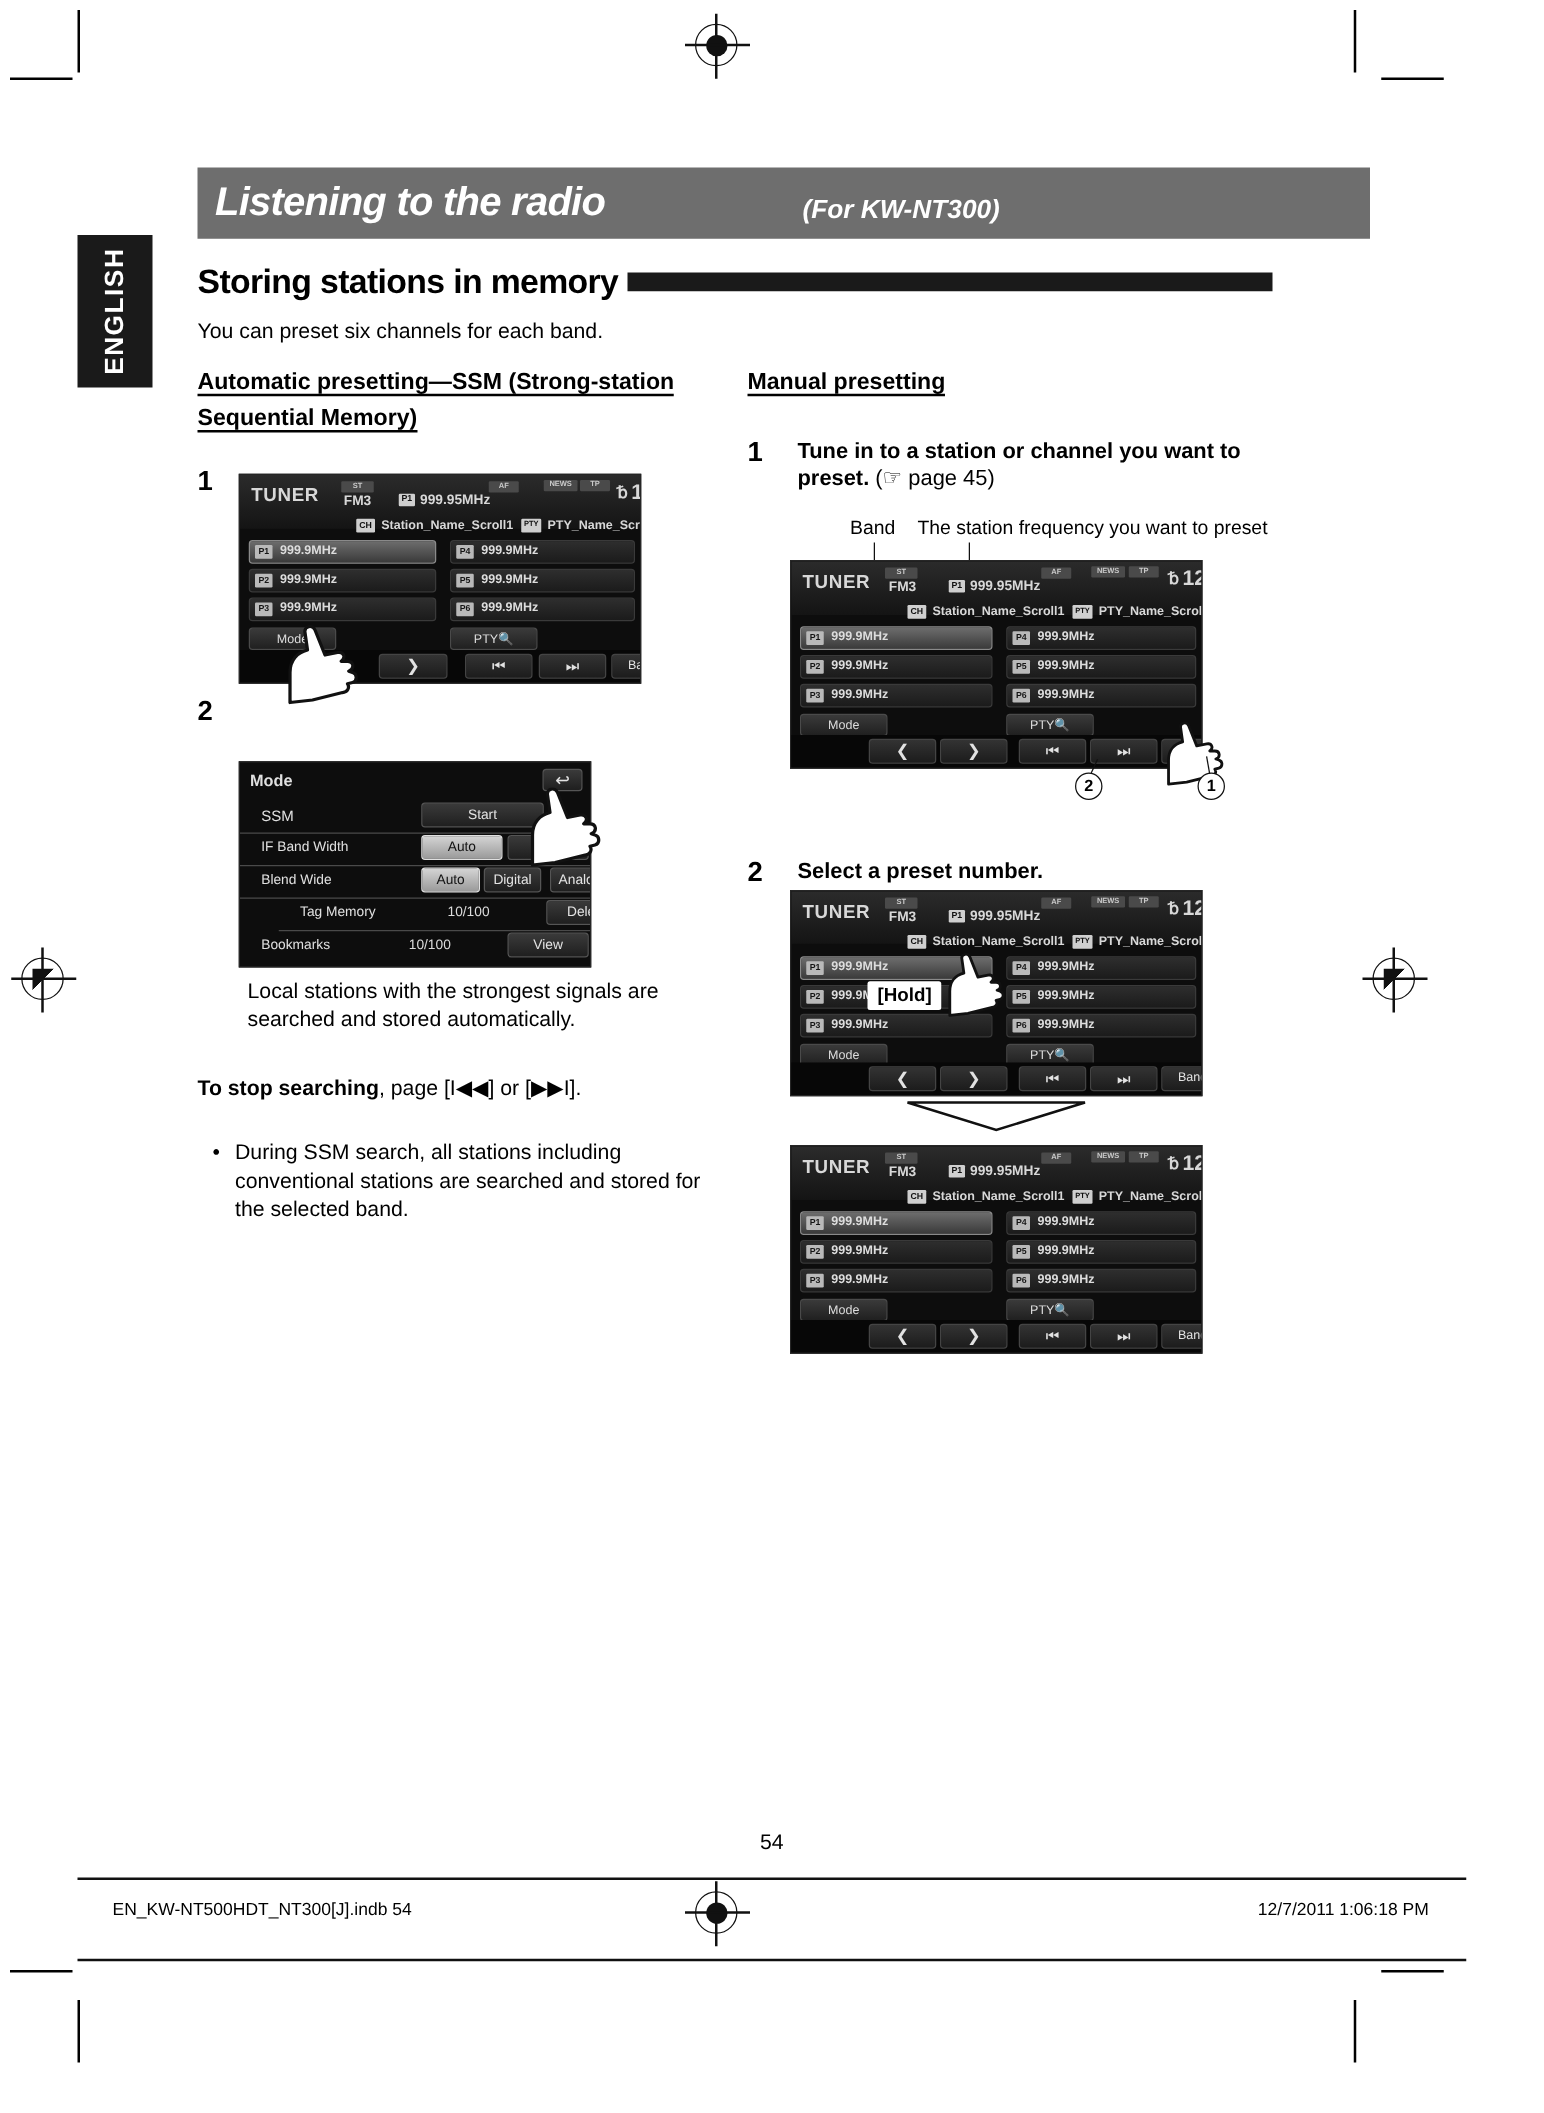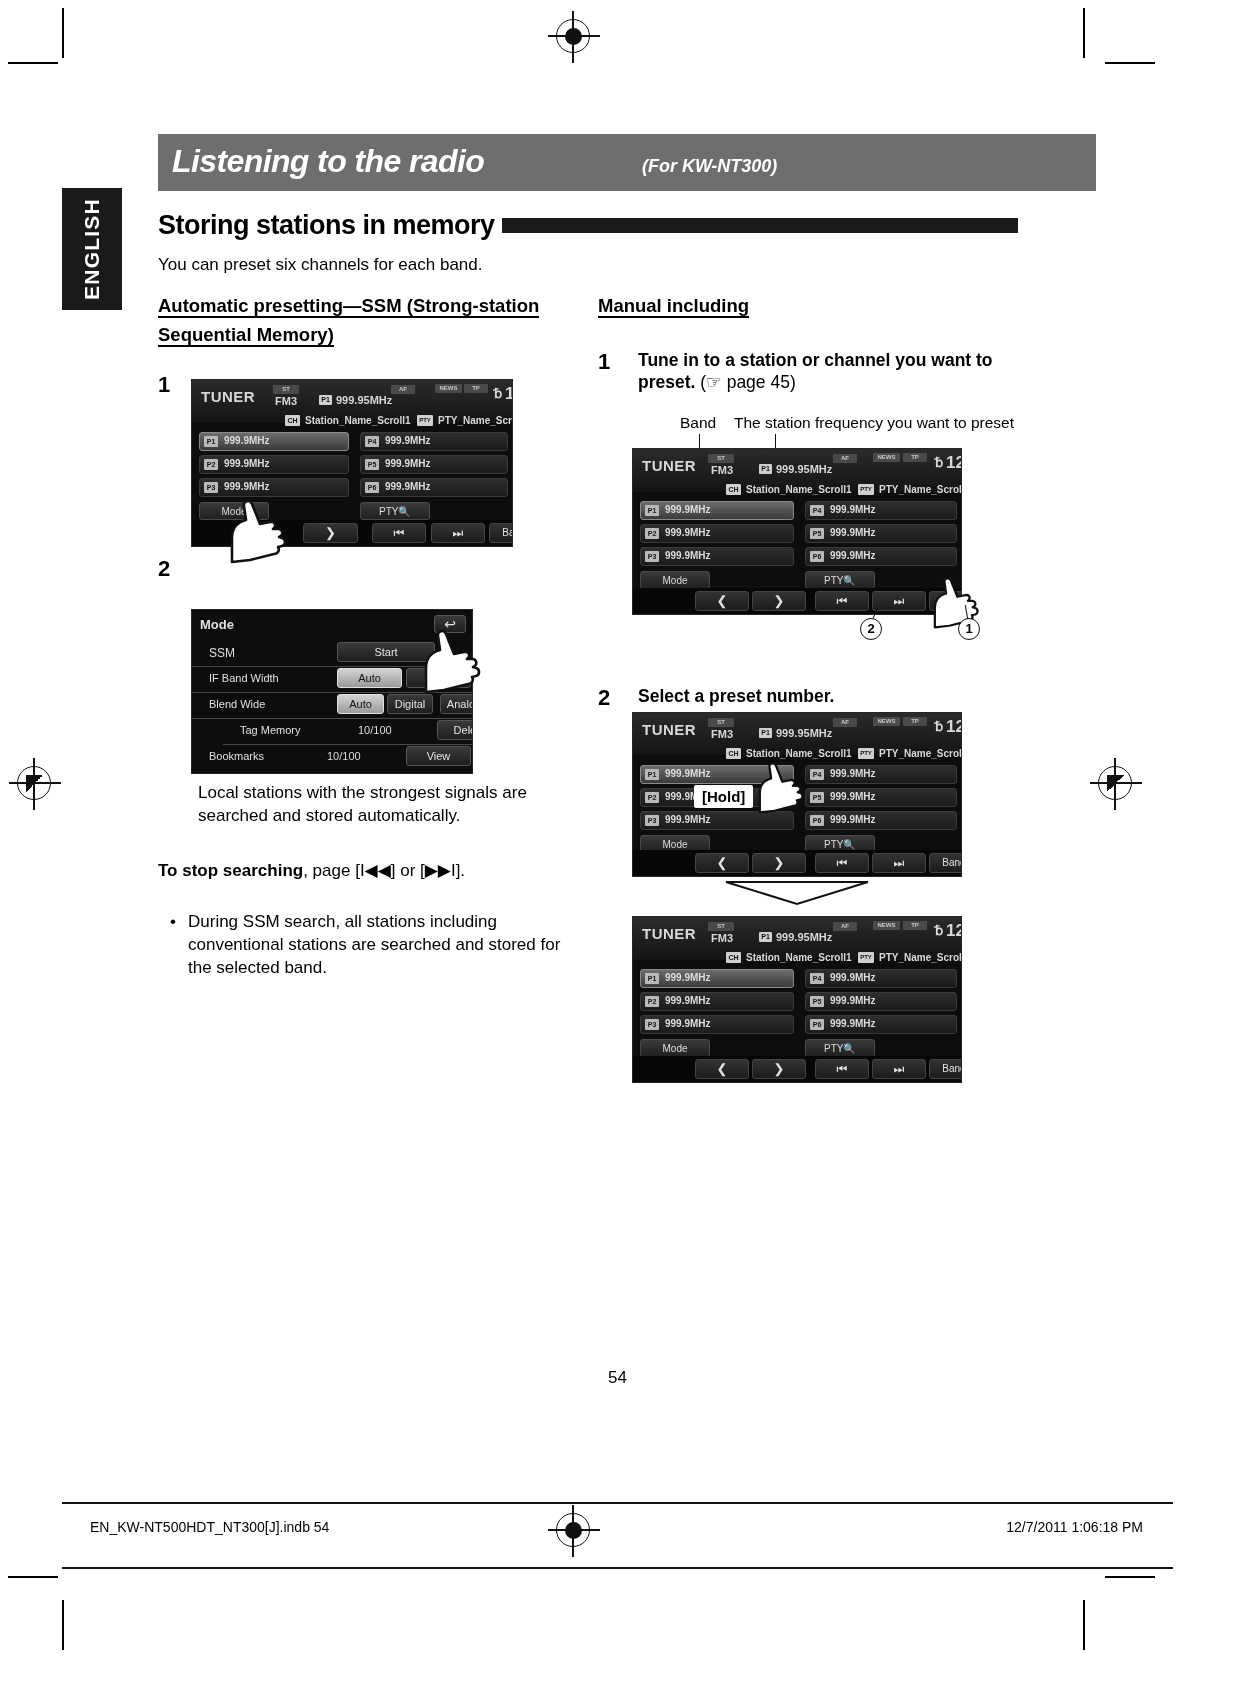--- a/index.html
+++ b/index.html
@@ -37,21 +37,21 @@
   
   .hdr{
     position:absolute;left:158px;top:134px;width:938px;height:57px;background:#6e6e6e;
   }
   .hdr .t1{
     position:absolute;left:14px;top:9px;color:#fff;font-weight:bold;font-style:italic;
     font-size:32px;letter-spacing:-0.6px;font-family:"Liberation Sans", sans-serif;
   }
   .hdr .t2{
     position:absolute;left:484px;top:22px;color:#fff;font-weight:bold;font-style:italic;
-    font-size:18px;font-family:"Liberation Sans", sans-serif;
+    font-size:21px;font-family:"Liberation Sans", sans-serif;
   }
 
   
   .sect{position:absolute;left:158px;top:208px;width:860px;height:34px;}
   .sect .st{position:absolute;left:0;top:0;font-size:27px;font-weight:bold;
             letter-spacing:-0.5px;line-height:34px;}
   .sect .rule{position:absolute;left:344px;top:10px;right:0;height:15px;background:#1a1a1a;}
 
   .intro{position:absolute;left:158px;top:255px;font-size:17px;}
 
@@ -122,21 +122,21 @@
   .callout{position:absolute;font-size:15.5px;}
   .cline{position:absolute;background:#111;width:1.4px;}
   .cdot{position:absolute;width:7px;height:7px;border:1.4px solid #111;border-radius:50%;
         background:#fff;box-sizing:border-box;}
 
   .holdbox{position:absolute;background:#fff;color:#000;font-weight:bold;font-size:15px;
            padding:3px 8px;border-radius:2px;}
 
   .arrowdown{position:absolute;}
 
-  .pageno{position:absolute;left:0;right:0;top:1368px;text-align:center;font-size:17px;}
+  .pageno{position:absolute;left:0;right:0;top:1464px;text-align:center;font-size:17px;}
 
   .footline{position:absolute;left:62px;right:62px;top:1502px;height:1.5px;background:#111;}
   .footline2{position:absolute;left:62px;right:62px;top:1567px;height:1.5px;background:#111;}
   .footL{position:absolute;left:90px;top:1519px;font-size:14px;}
   .footR{position:absolute;right:92px;top:1519px;font-size:14px;}
 </style>
 </head>
 <body>
 
 <div class="page">
@@ -198,21 +198,21 @@
     </p>
 
     <div class="bullet" style="margin-top:28px;">
       <span class="dot">•</span>
       <span class="btxt">During SSM search, all stations including conventional stations are searched and stored for the selected band.</span>
     </div>
   </div>
 
   <div class="colR">
     <div class="subwrap">
-      <h3 class="sub">Manual including</h3>
+      <h3 class="sub">Manual presetting</h3>
     </div>
 
     <div class="step" style="margin-top:28px;">
       <div class="num">1</div>
       <div class="body">
         <span>Tune in to a station or channel you want to preset.</span>
         <span class="reg-note">(☞ page 45)</span>
       </div>
     </div>
 

